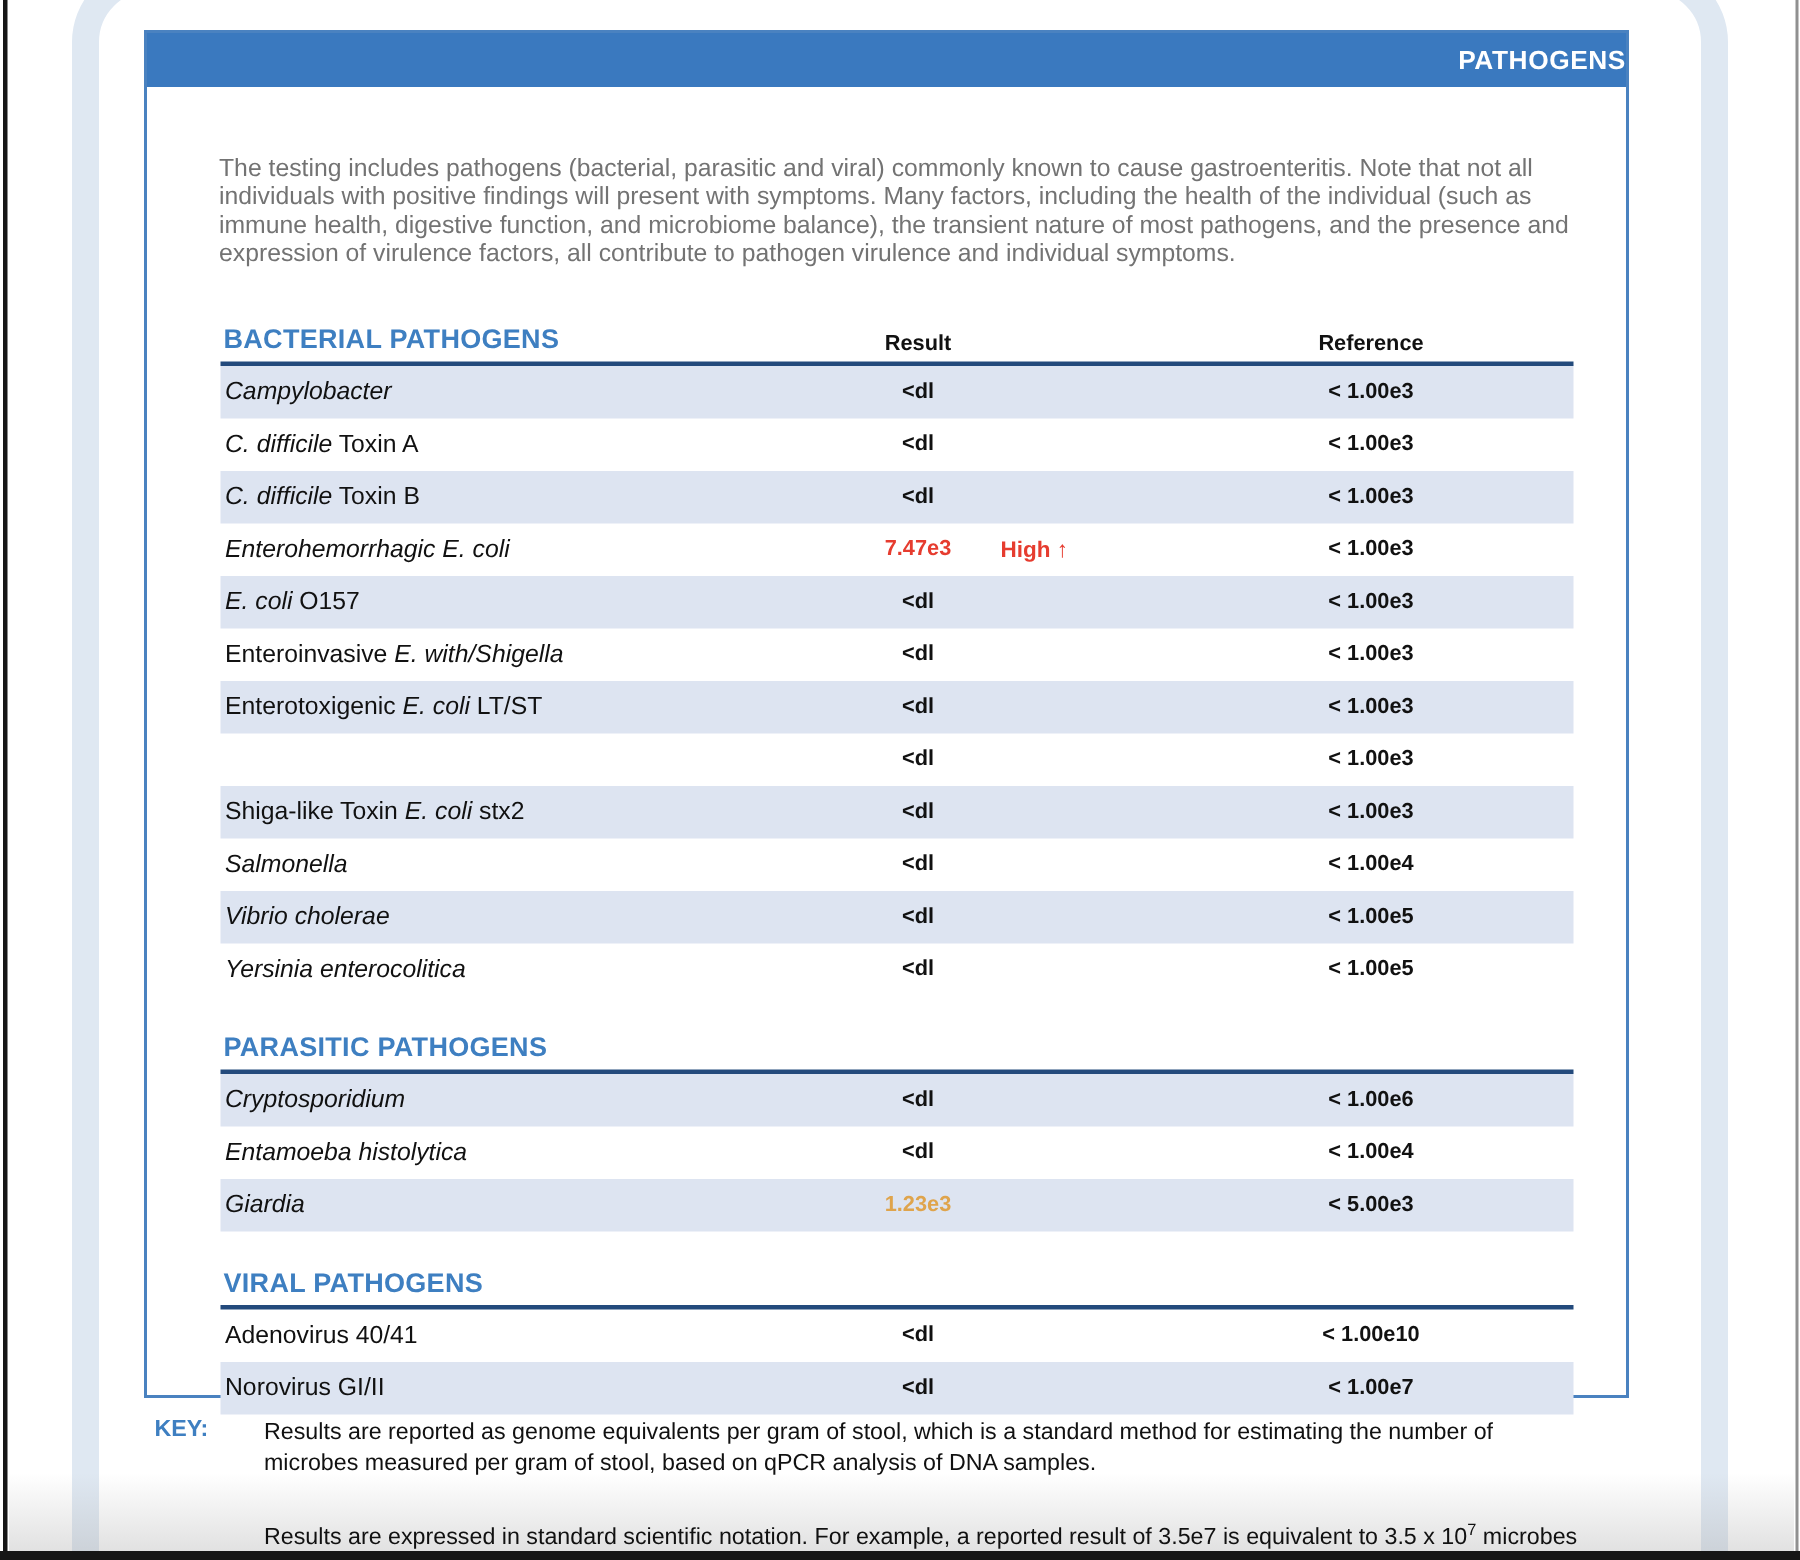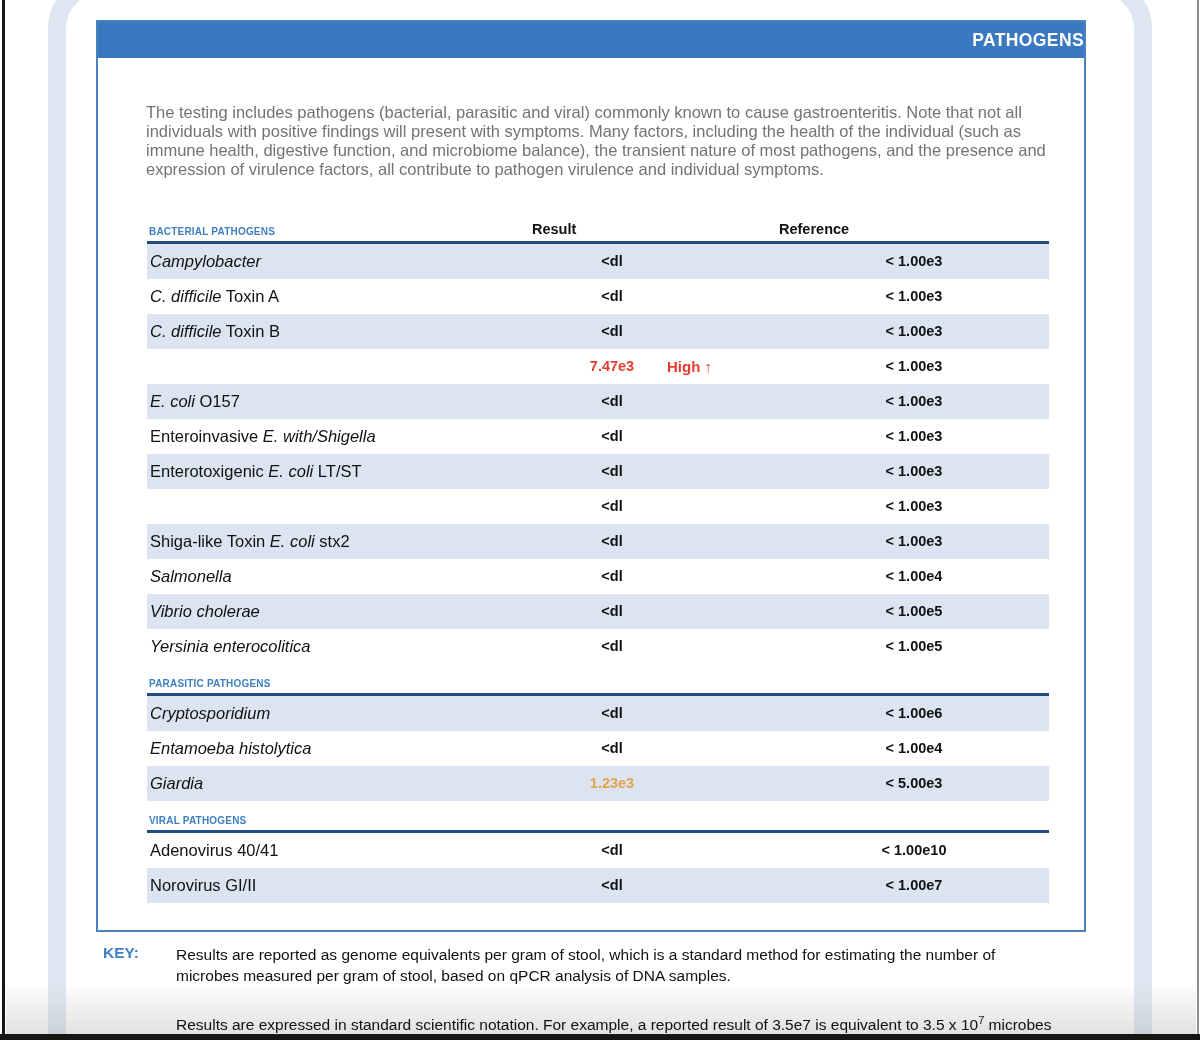--- a/index.html
+++ b/index.html
@@ -23,24 +23,24 @@
          border:2px solid var(--box-border,#4a82c0); background:#fff; }
   .box-header { position:absolute; left:0; top:0; right:0; height:36px;
                 background:var(--header-blue,#3a79bf); color:#fff; text-align:right;
                 line-height:36px; font-size:17.5px; font-weight:700; letter-spacing:0.4px; }
   .intro { position:absolute; left:48px; top:81px; width:916px;
            font-size:16.5px; line-height:19px; color:#737373; }
 
   
   .table { position:absolute; left:49px; top:200px; width:902px; }
   .sec-header { position:relative; height:22px; border-bottom:3px solid var(--rule-navy,#234a7c); }
-  .sec-header.later { margin-top:8px; height:24px; }
+  .sec-header.later { margin-top:28px; height:24px; }
   .sec-label { position:absolute; left:2px; bottom:4px; color:var(--section-blue,#3e7fc1);
-               font-weight:700; font-size:10px; letter-spacing:0.2px; }
-  .col-head { position:absolute; bottom:4px; font-weight:700; font-size:14.5px; color:#111; }
+               font-weight:700; font-size:18px; letter-spacing:0.2px; }
+  .col-head { position:absolute; bottom:4px; font-weight:700; font-size:14.5px; color:#111; text-align:center; }
   .col-head.result { left:385px; width:160px; }
   .col-head.ref { left:632px; width:270px; }
 
   .row { position:relative; height:35px; }
   .row.shaded { background:var(--row-shade,#dde4f1);padding-left:19px; }
   .c-name { position:absolute; left:3px; top:0; height:35px; line-height:35px;
             font-size:16.5px; color:#111; white-space:nowrap; }
   .c-name .it { font-style:italic; }
   .c-result { position:absolute; left:385px; width:160px; top:0; height:35px; line-height:35px;
               text-align:center; font-size:14.5px; font-weight:700; color:#111; }
@@ -86,20 +86,21 @@
             <span class="c-name"><span class="it">C. difficile</span><span> Toxin A</span></span>
             <span class="c-result ">&lt;dl</span>
             <span class="c-ref">&lt; 1.00e3</span>
           </div>
           <div class="row shaded">
             <span class="c-name"><span class="it">C. difficile</span><span> Toxin B</span></span>
             <span class="c-result ">&lt;dl</span>
             <span class="c-ref">&lt; 1.00e3</span>
           </div>
           <div class="row">
+            <span class="c-name"><span class="it">Enterohemorrhagic E. coli</span></span>
             <span class="c-result high">7.47e3</span>
             <span class="c-flag">High ↑</span>
             <span class="c-ref">&lt; 1.00e3</span>
           </div>
           <div class="row shaded">
             <span class="c-name"><span class="it">E. coli</span><span> O157</span></span>
             <span class="c-result ">&lt;dl</span>
             <span class="c-ref">&lt; 1.00e3</span>
           </div>
           <div class="row">

